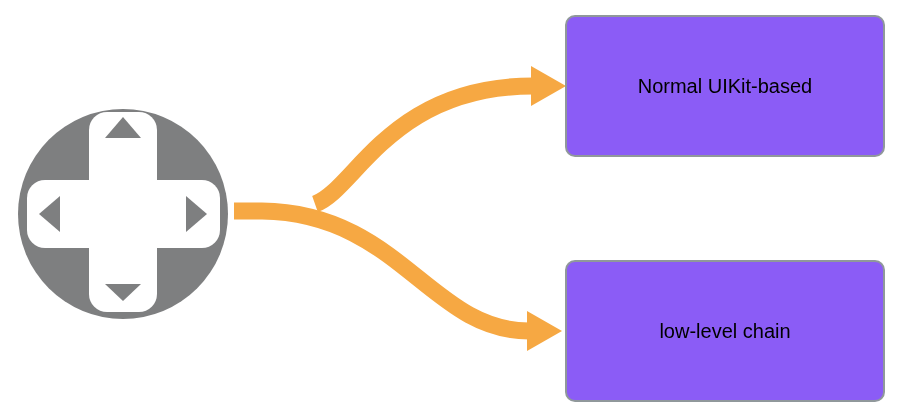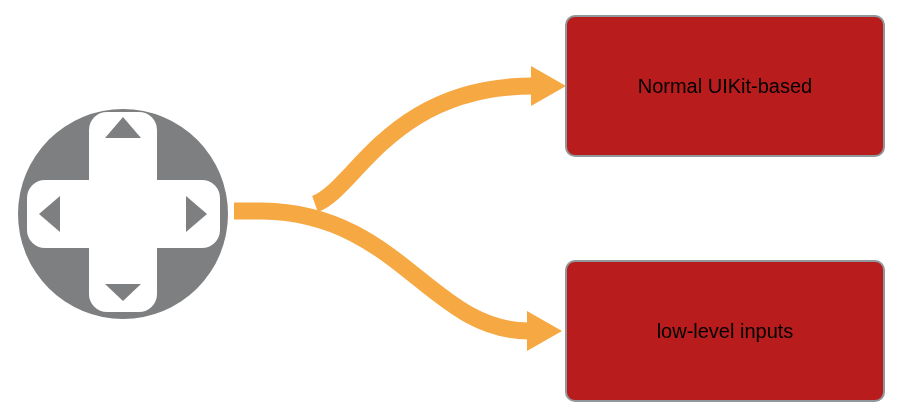--- a/index.html
+++ b/index.html
@@ -19,21 +19,21 @@
     position: absolute;
     left: 0;
     top: 0;
   }
   .node {
     position: absolute;
     left: 565px;
     width: 320px;
     height: 142px;
     box-sizing: border-box;
-    background: #b91c1c;
+    background: #8b5cf6;
     border: 2px solid #90989B;
     border-radius: 10px;
     display: flex;
     flex-direction: column;
     align-items: center;
     justify-content: center;
     text-align: center;
     font-size: 20px;
     line-height: 27px;
     color: #000000;
@@ -64,16 +64,16 @@
       <polygon points="531,66 531,106 566,86" fill="#F6A843"></polygon>
       <polygon points="527,311 527,351 562,331" fill="#F6A843"></polygon>
     </g>
   </svg>
 
   <div class="node node-top">
     <span>Normal UIKit-based</span>
   </div>
 
   <div class="node node-bottom">
-    <span>low-level inputs</span>
+    <span>low-level chain</span>
   </div>
 
 </div>
 
 </body></html>

